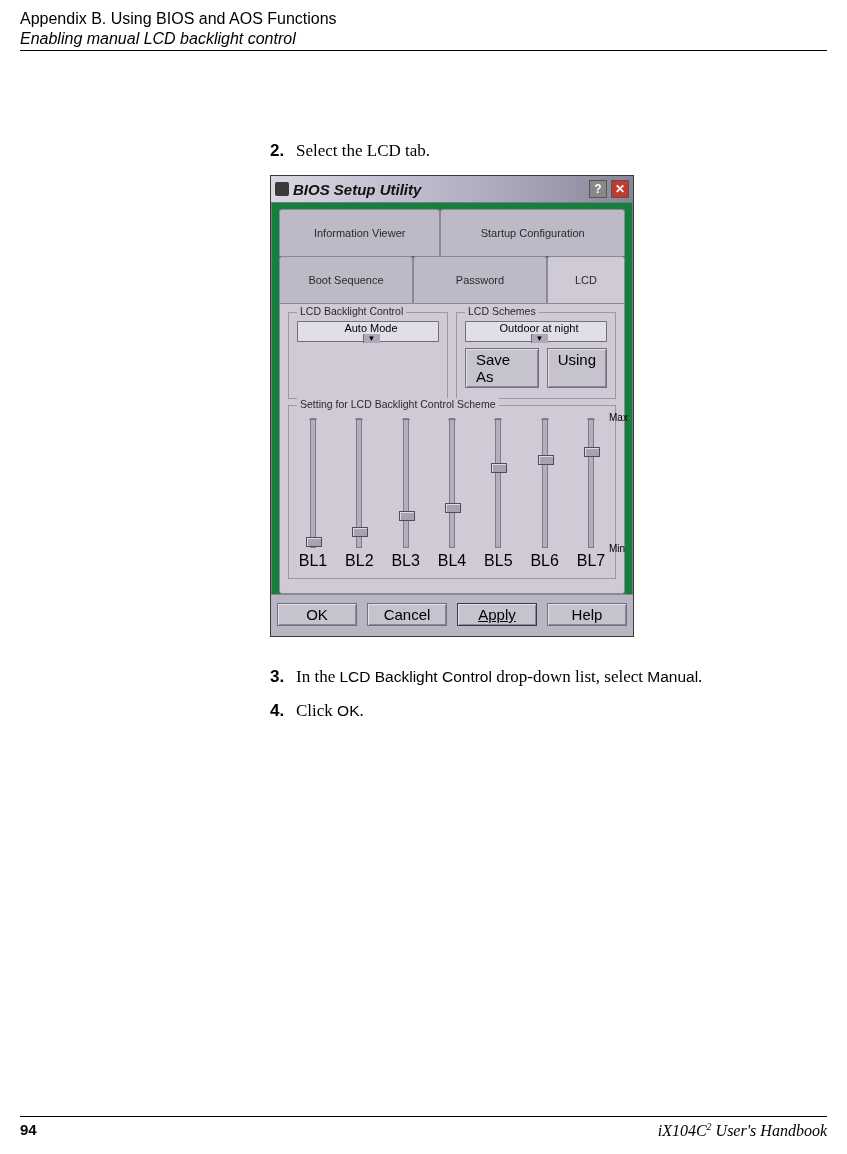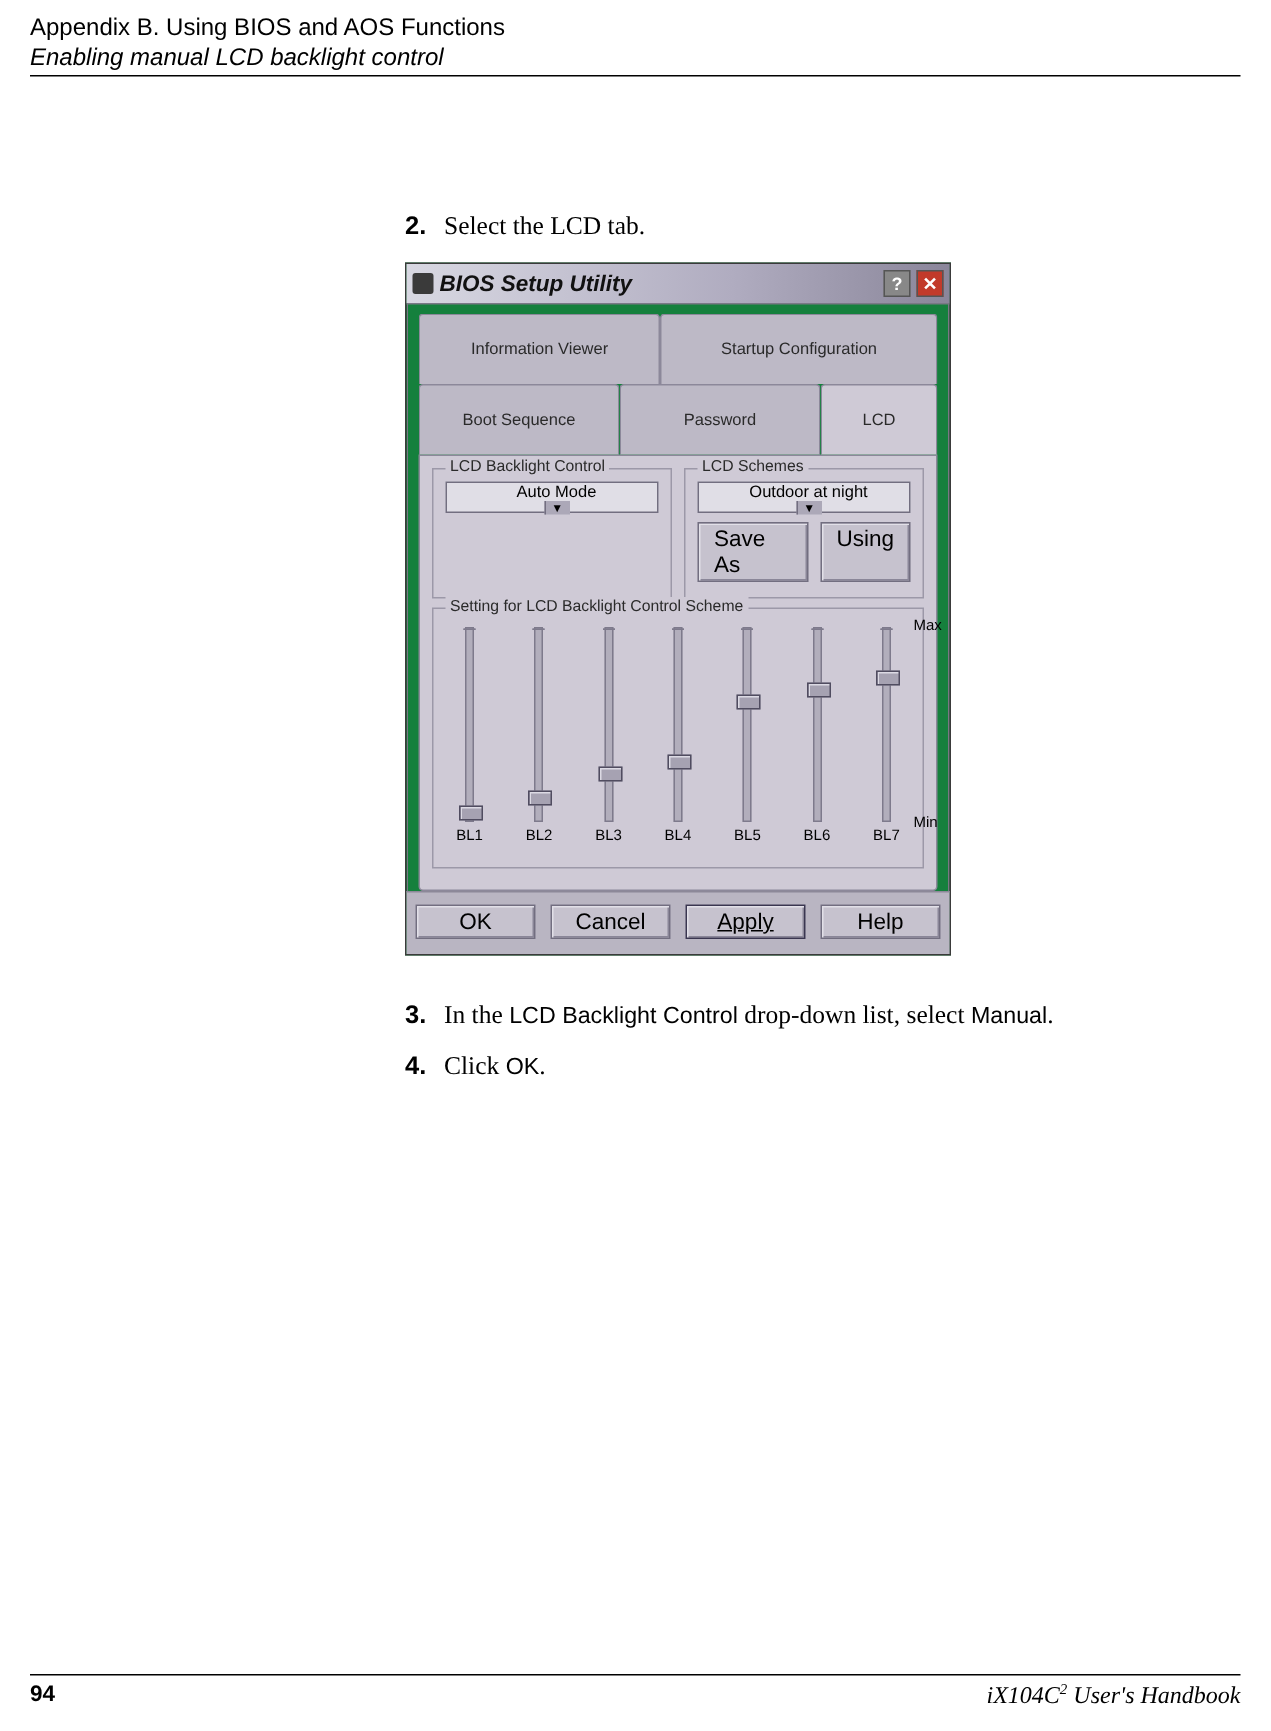--- a/index.html
+++ b/index.html
@@ -220,21 +220,21 @@
   .thumb {
     position:absolute;
     left:-5px;
     width:14px;
     height:8px;
     background:#a6a2b2;
     border:1px solid #504c60;
     box-shadow: inset 1px 1px 0 #dcdae4;
   }
   .slabel {
-    font-size:10px;
+    font-size:16px;
     margin-top:4px;
   }
   .maxmin {
     position:absolute;
     right:-24px;
     font-size:10px;
     width:22px;
     text-align:left;
   }
   .mm-max { top:-2px; }

